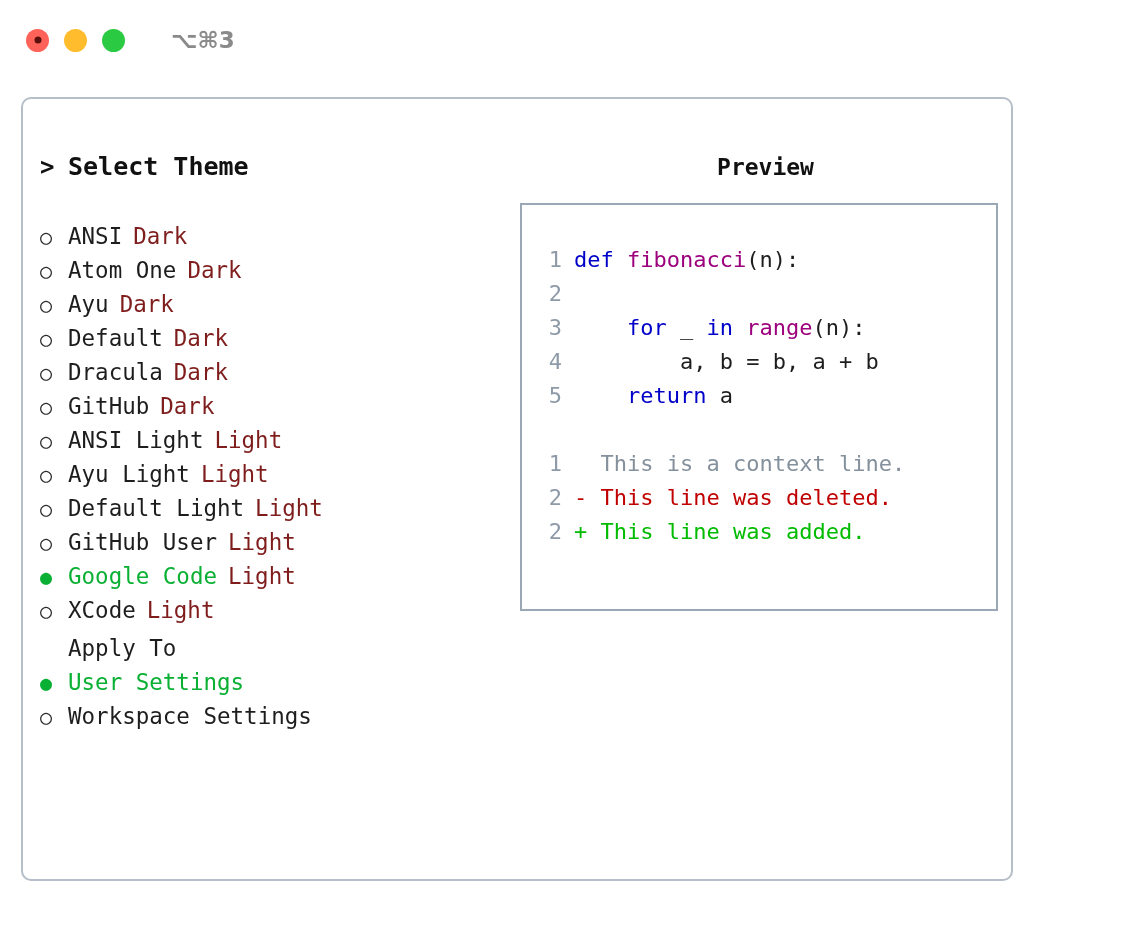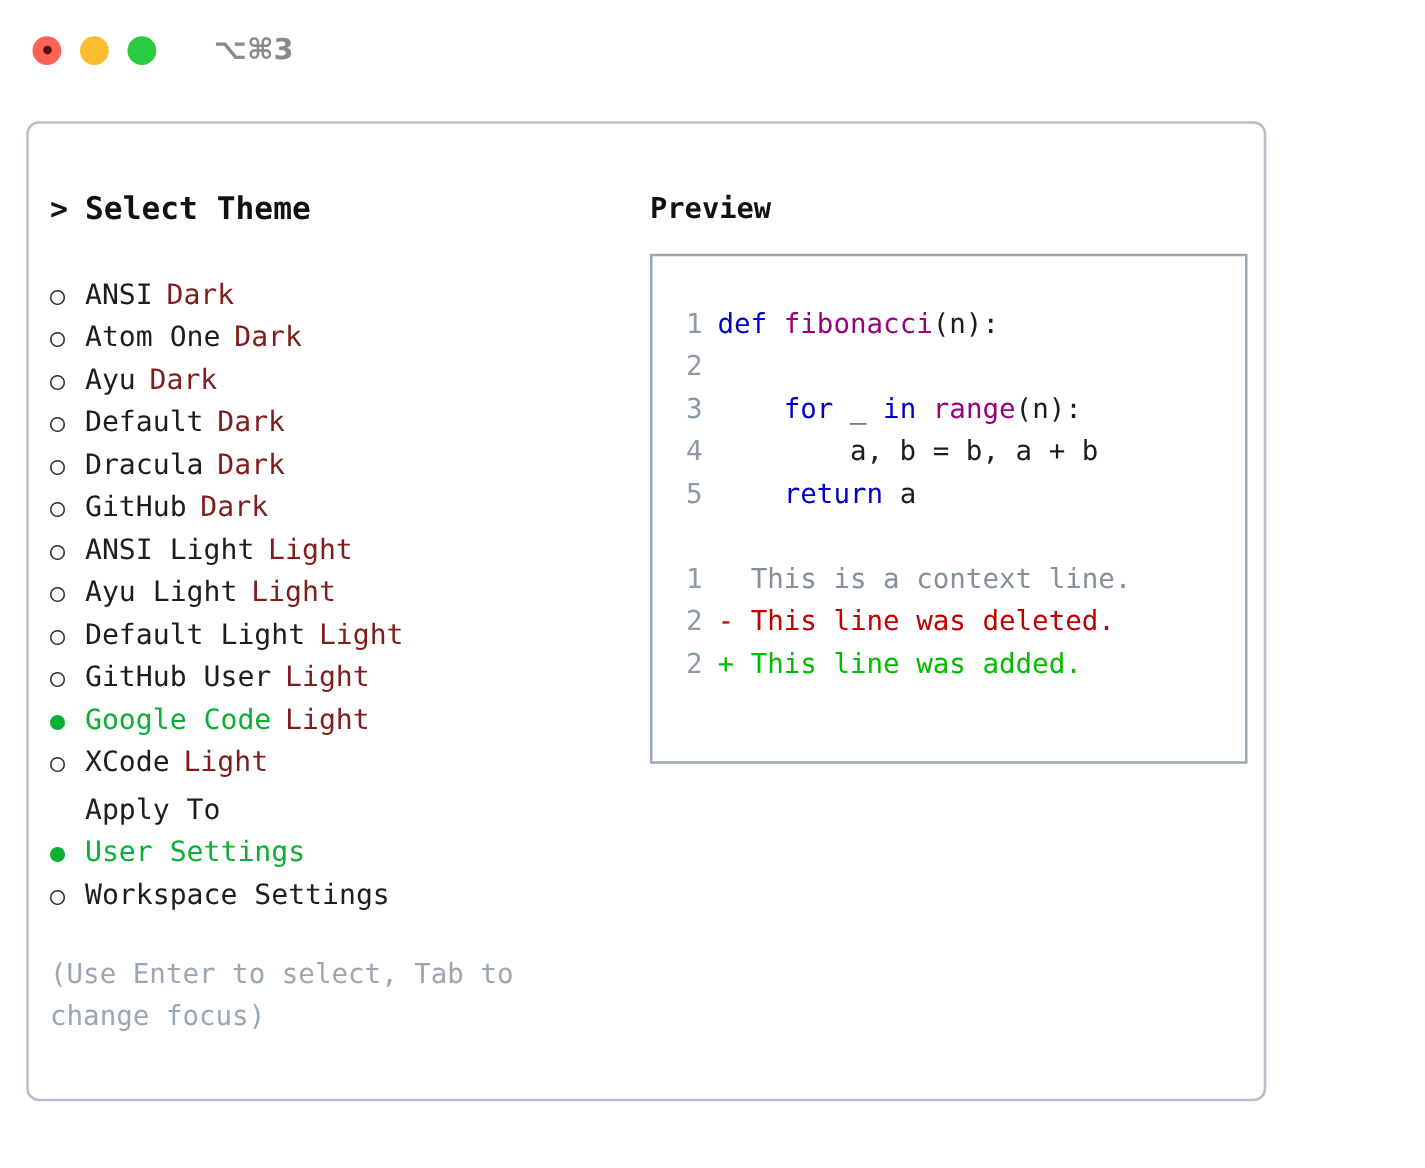--- a/index.html
+++ b/index.html
@@ -164,20 +164,21 @@
     padding-left: 0px;
   }
   #preview-title {
     font-size: 23px;
     font-weight: bold;
     color: #111111;
     height: 36px;
     line-height: 36px;
     margin-bottom: 2px;
     padding-left: 0px;
+    text-align: center;
   }
   #preview-box {
     margin-top: 18px;
     width: 478px;
     height: 408px;
     border: 2px solid #9aa7b4;
     background: #ffffff;
     padding: 38px 0 0 14px;
   }
   .code-line {
@@ -302,21 +303,20 @@
               <div class="list-row">
                 <span class="marker selected">●</span>
                 <span class="row-label selected">User Settings</span>
               </div>
               <div class="list-row">
                 <span class="marker">○</span>
                 <span class="row-label">Workspace Settings</span>
               </div>
             </div>
 
-          <div id="hint">(Use Enter to select, Tab to change focus)</div>
         </div>
 
         <div id="right-col">
           <div id="preview-title">Preview</div>
           <div id="preview-box">
             <div id="code-block">
                 <div class="code-line"><span class="lineno">1</span><span class="code-text"><span class="tok-kw">def </span><span class="tok-fn">fibonacci</span><span class="tok-pl">(n):</span></span></div>
                 <div class="code-line"><span class="lineno">2</span></div>
                 <div class="code-line"><span class="lineno">3</span><span class="code-text"><span class="tok-pl">    </span><span class="tok-kw">for</span><span class="tok-pl"> _ </span><span class="tok-kw">in</span><span class="tok-pl"> </span><span class="tok-fn">range</span><span class="tok-pl">(n):</span></span></div>
                 <div class="code-line"><span class="lineno">4</span><span class="code-text"><span class="tok-pl">        a, b = b, a + b</span></span></div>

